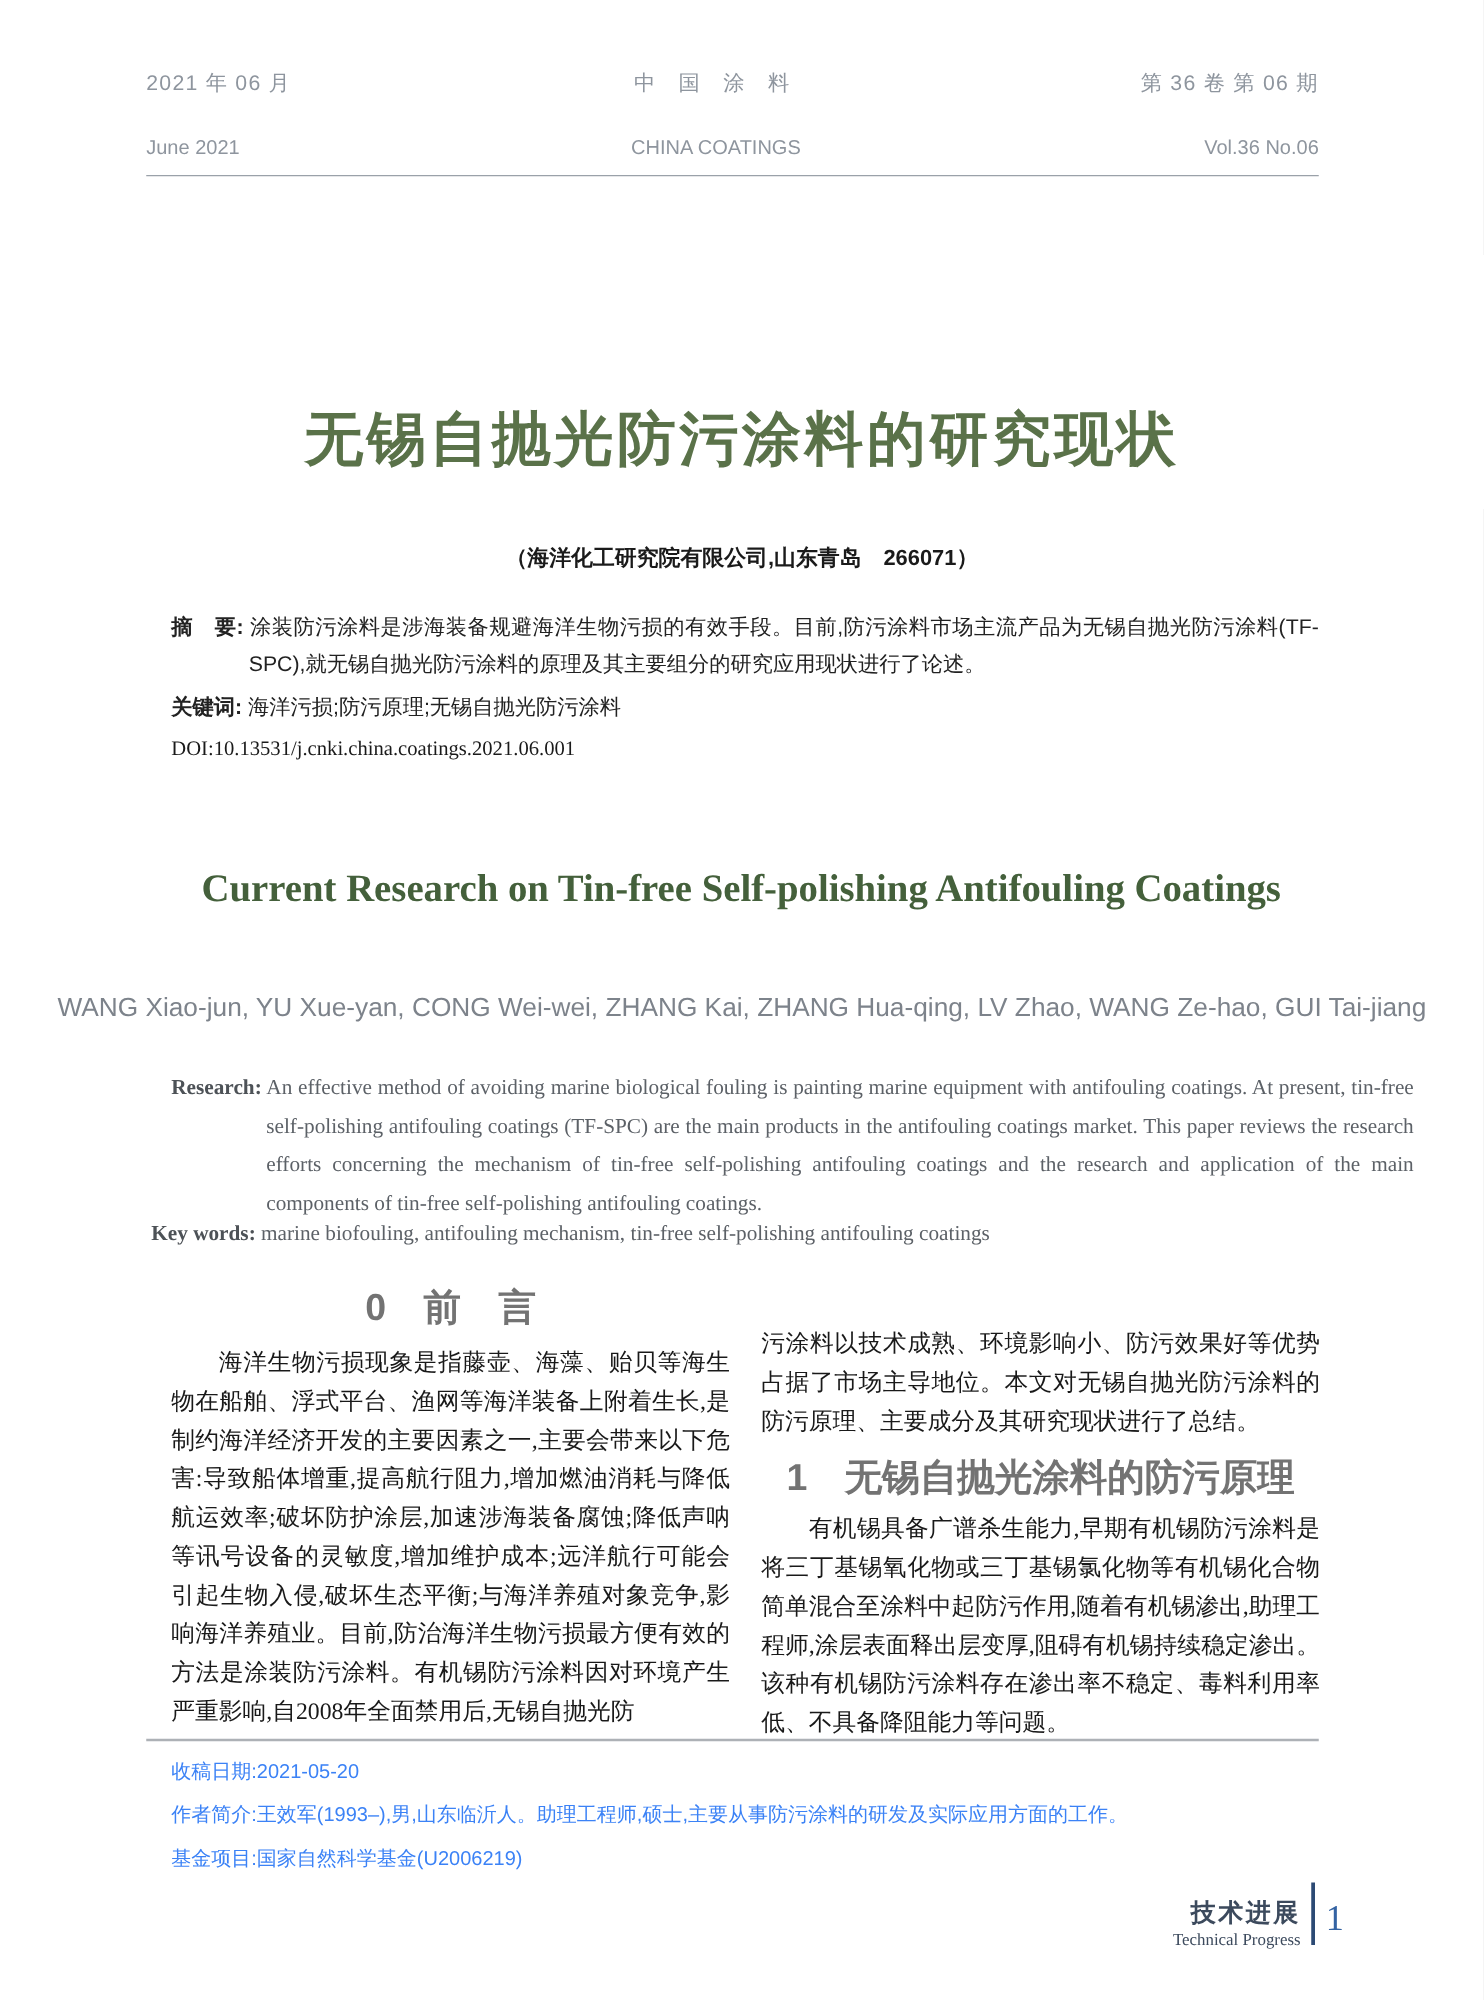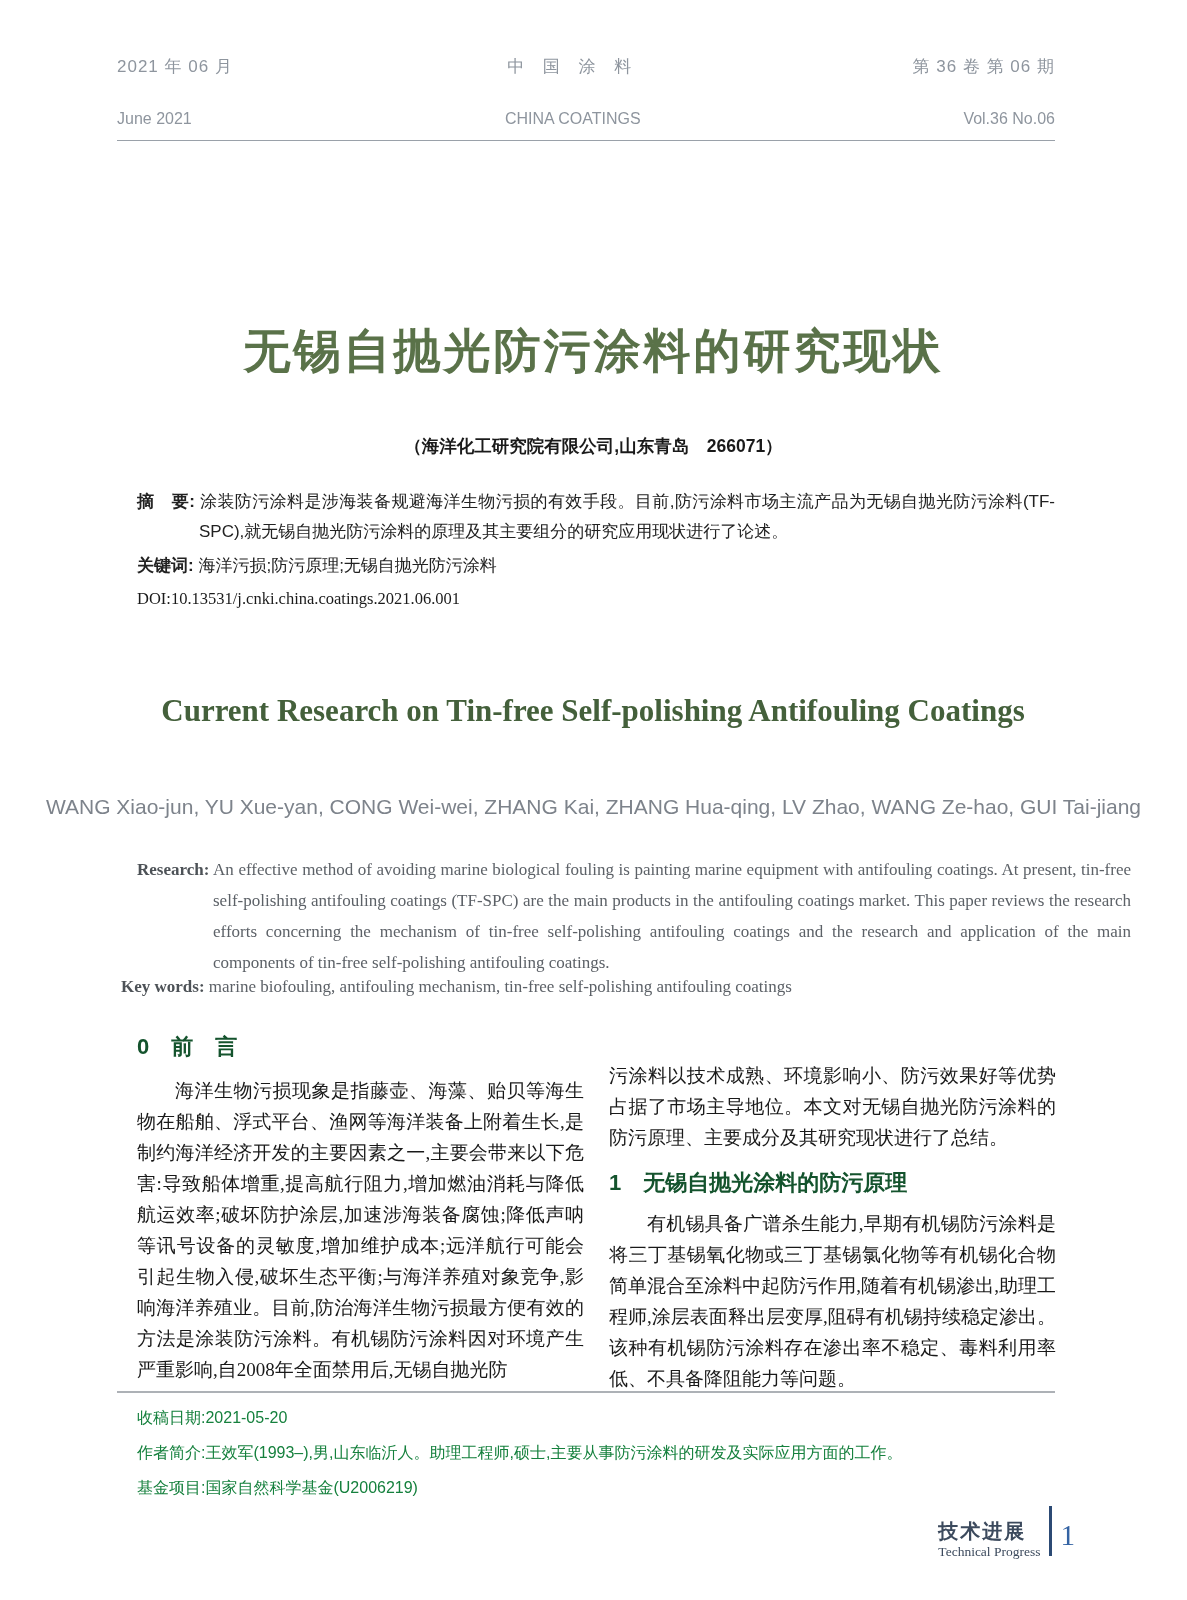--- a/index.html
+++ b/index.html
@@ -78,47 +78,47 @@
     position:absolute; top:972px; left:121px; width:918px;
     font-family:"Liberation Serif", serif; font-size:17px; color:#5c6167; line-height:30px;
   }
   .kw-en .lab { font-weight:700; color:#4d5257; }
 
   
   .col { position:absolute; top:1032px; width:447px; }
   .col-left { left:137px; }
   .col-right { left:609px; }
   .sec-head {
-    font-size:22px; font-weight:700; color:#14532d;
-    line-height:30px; margin:0 0 13px 0;
+    font-size:30px; font-weight:700; color:#737373;
+    line-height:30px; margin:0 0 13px 0;text-align:center;
   }
   .body-p {
     font-family:"Liberation Serif", serif; font-size:19px; line-height:31px;
     color:#191919; text-align:justify; margin:0;
   }
   .indent { text-indent:2em; }
   .col-right .body-p.first { margin-top:28px; }
   .col-right .sec-head { margin:15px 0 10px 0; }
 
   
   .foot-rule {
     position:absolute; top:1391px; left:117px; width:938px;
     border-top:2px solid #adb1b6;
   }
   .footnotes {
     position:absolute; top:1400px; left:137px; width:918px;
-    font-size:16px; color:#15803d; line-height:35px;
+    font-size:16px; color:#3b82f6; line-height:35px;
   }
 
   
   .pfooter {
     position:absolute; top:1500px; right:112px;
     display:flex; align-items:center;
   }
-  .pfooter .labels { text-align:left; color:#3c4a5d;margin-top:19px; }
+  .pfooter .labels { text-align:right; color:#3c4a5d;margin-top:19px; }
   .pfooter .f-zh { font-size:20px; font-weight:700; letter-spacing:2px; line-height:24px; }
   .pfooter .f-en { font-family:"Liberation Serif", serif; font-size:13.5px; line-height:18px; }
   .pfooter .vbar { width:3px; height:50px; background:#2c4a74; margin:0 9px 0 8px; }
   .pfooter .pnum {
     font-family:"Liberation Serif", serif; font-size:29px; color:#3463a3;
     padding-top:10px;
   }
 </style>
 </head>
 <body>

